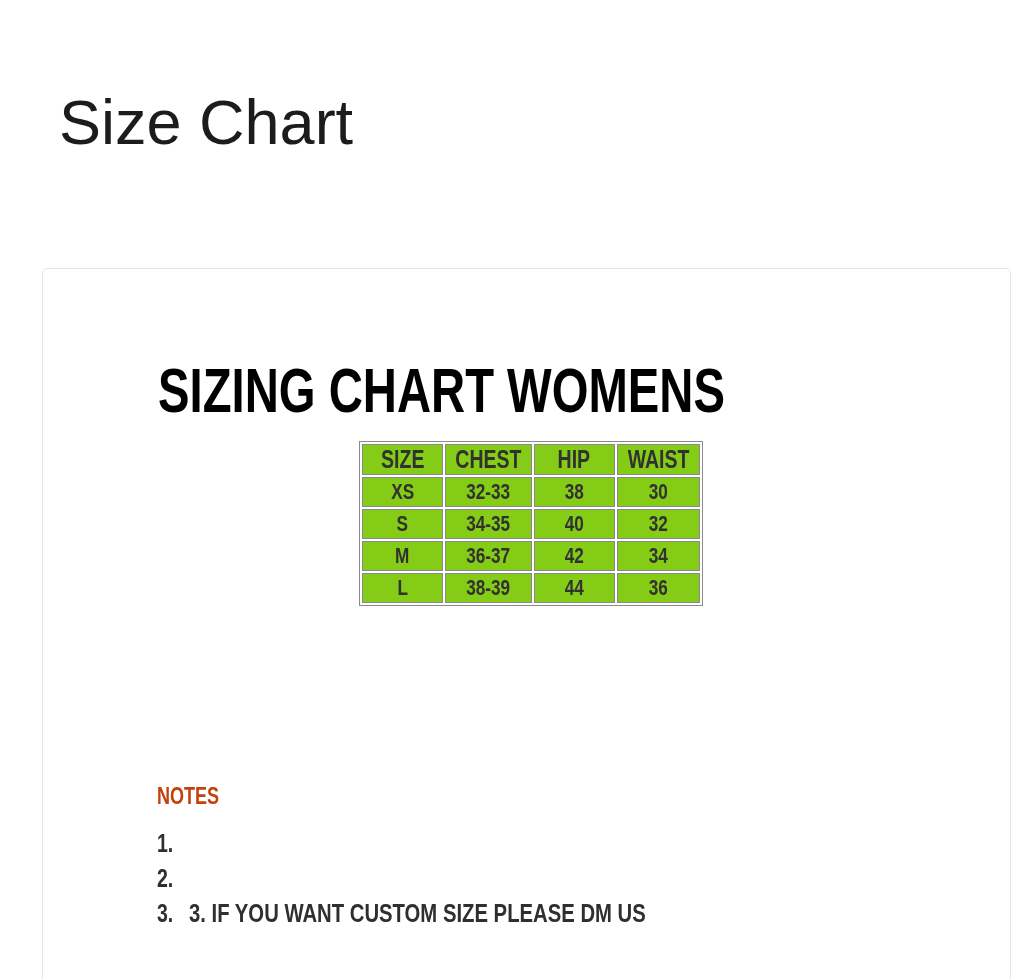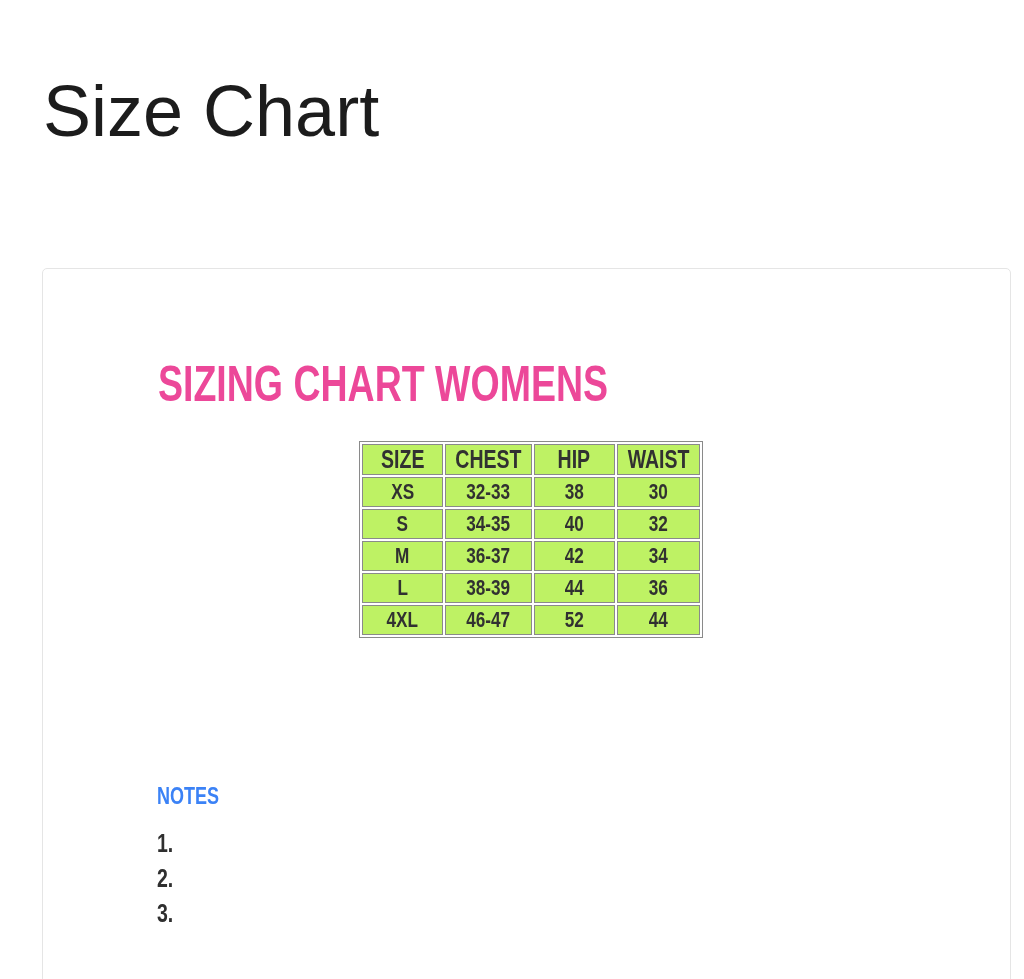--- a/index.html
+++ b/index.html
@@ -8,22 +8,22 @@
     background:#ffffff;
     overflow:hidden;
     position:relative;
     font-family:"Liberation Sans", sans-serif;
     -webkit-font-smoothing:antialiased;
   }
 
   
   .page-title {
     position:absolute; left:43px; top:75px;
-    margin:0;
-    font-size:72px; font-weight:400; line-height:1;
+    margin:16px;
+    font-size:63px; font-weight:400; line-height:1;
     letter-spacing:0;
     color:#1c1c1c;
     white-space:nowrap;
   }
 
   
   .card {
     position:absolute; left:42px; top:268px;
     width:969px; height:750px;
     background:#ffffff;
@@ -31,48 +31,48 @@
     border-radius:5px;
     box-sizing:border-box;
   }
 
   
   .cond   { display:inline-block; transform:scaleX(0.75); transform-origin:0 50%; white-space:nowrap; }
   .cond-c { display:inline-block; transform:scaleX(0.78); transform-origin:50% 50%; white-space:nowrap; }
 
   .chart-heading {
     position:absolute; left:115px; top:90px;
-    font-size:50px; font-weight:700; line-height:1;
-    color:#ec4899;
+    font-size:63px; font-weight:700; line-height:1;
+    color:#000000;
   }
 
   
   .size-table {
     position:absolute; left:316px; top:172px;
     border-collapse:separate; border-spacing:2px;
     border:1px solid #8a8a8a;
     background:#ffffff;
   }
   .size-table th, .size-table td {
     border:1px solid #8a8a8a;
     padding:0;
     text-align:center; vertical-align:middle;
     font-weight:700; color:#313131;
-    background:#bef264;
+    background:#84cc16;
   }
   .size-table th { height:26px; font-size:25px; }
   .size-table td { height:28px; font-size:22px; }
   .col-a { width:79px; }
   .col-b { width:81px; }
 
   
   .notes-title {
     position:absolute; left:114px; top:513px;
     font-size:24px; font-weight:700; line-height:1.2;
-    color:#3b82f6;
+    color:#c2410c;
   }
   .notes-list {
     position:absolute; left:114px; top:557px;
     margin:0; padding:0; list-style:none;
   }
   .notes-list li {
     display:flex; align-items:center;
     height:35px;
     font-size:26px; font-weight:700;
     color:#2f2f2f;
@@ -122,39 +122,34 @@
           <td class="col-b"><span class="cond-c">36-37</span></td>
           <td class="col-a"><span class="cond-c">42</span></td>
           <td class="col-b"><span class="cond-c">34</span></td>
         </tr>
         <tr>
           <td class="col-a"><span class="cond-c">L</span></td>
           <td class="col-b"><span class="cond-c">38-39</span></td>
           <td class="col-a"><span class="cond-c">44</span></td>
           <td class="col-b"><span class="cond-c">36</span></td>
         </tr>
-        <tr>
-          <td class="col-a"><span class="cond-c">4XL</span></td>
-          <td class="col-b"><span class="cond-c">46-47</span></td>
-          <td class="col-a"><span class="cond-c">52</span></td>
-          <td class="col-b"><span class="cond-c">44</span></td>
-        </tr>
       </tbody>
     </table>
 
     <div class="notes-title">
       <span class="cond">NOTES</span>
     </div>
 
     <ol class="notes-list">
       <li>
         <span class="marker"><span class="cond">1.</span></span>
       </li>
       <li>
         <span class="marker"><span class="cond">2.</span></span>
       </li>
       <li>
         <span class="marker"><span class="cond">3.</span></span>
+        <span class="note-text"><span class="cond note-cond">3. IF YOU WANT CUSTOM SIZE PLEASE DM US</span></span>
       </li>
     </ol>
 
   </section>
 </div>
 
 </body></html>

